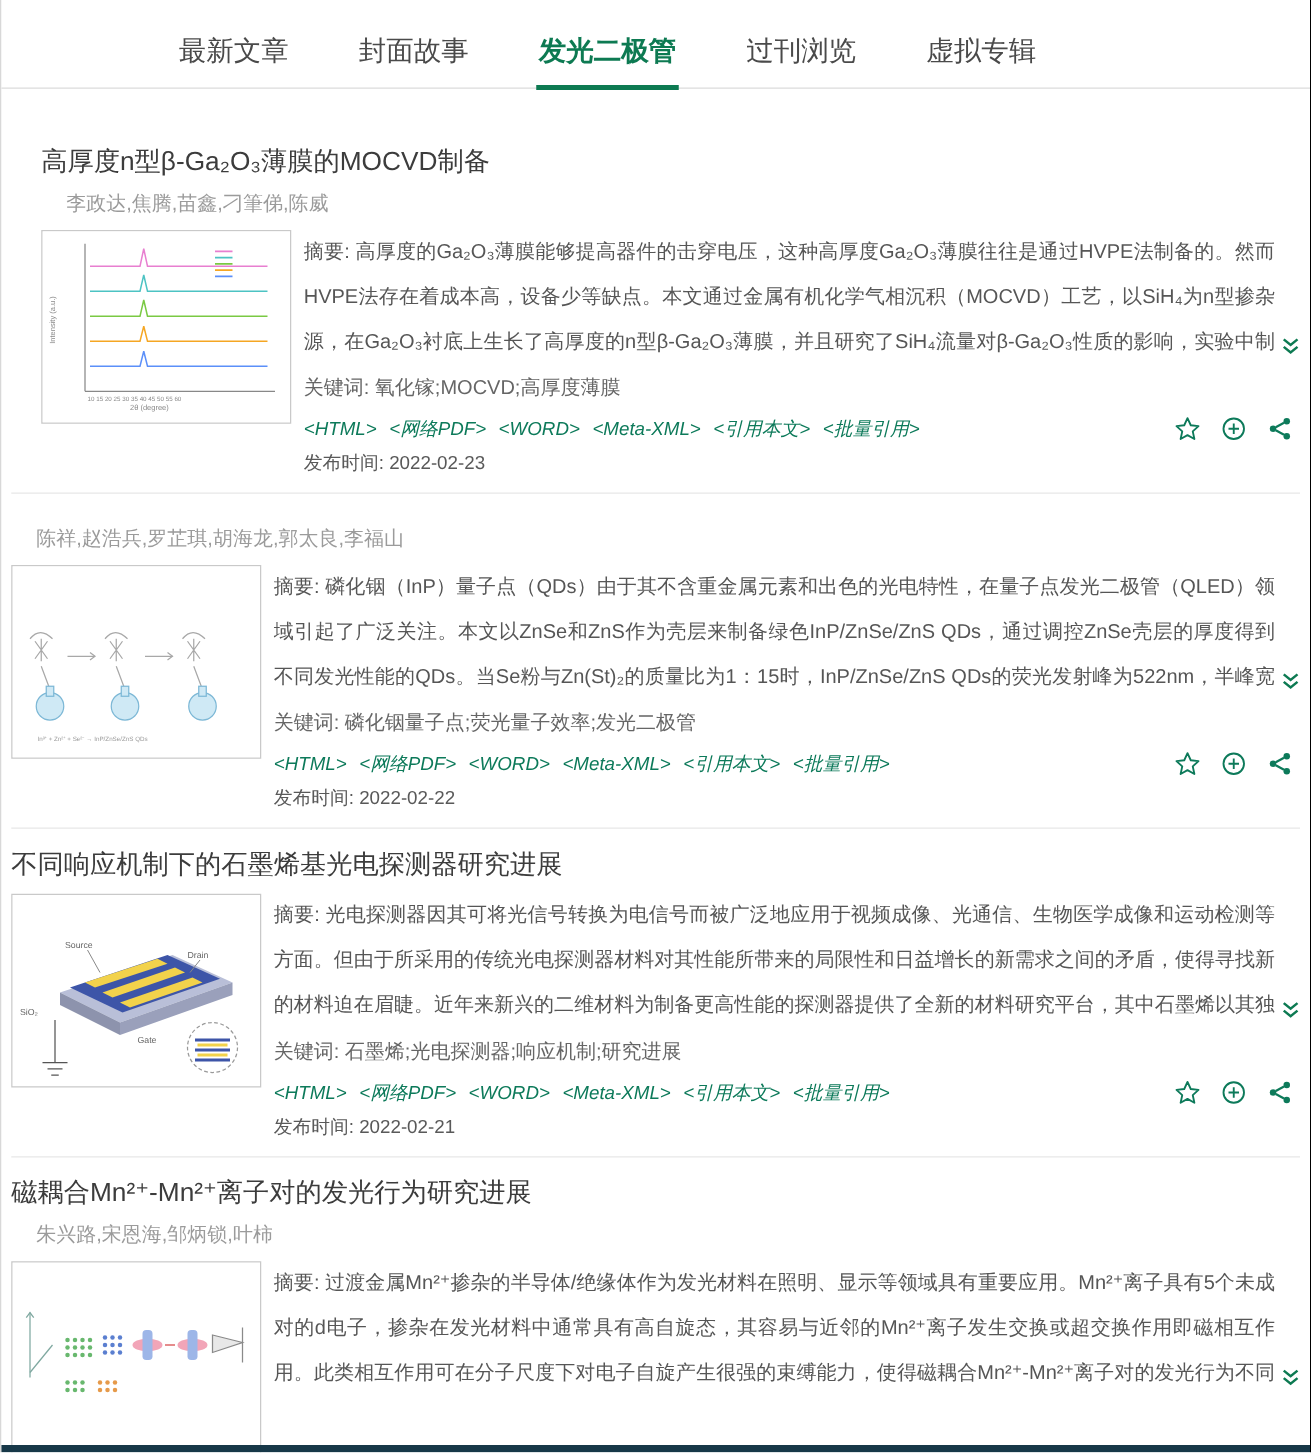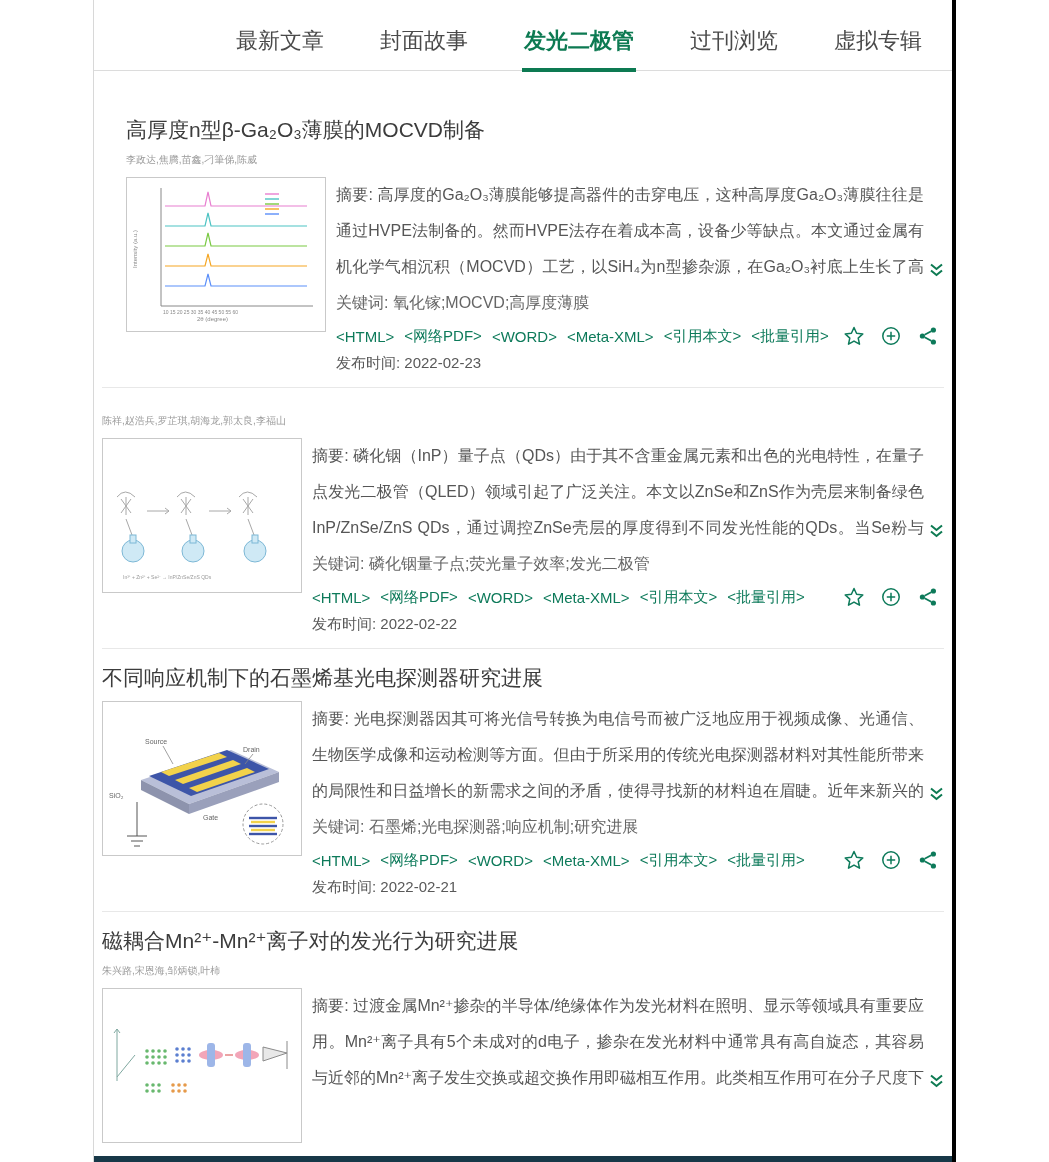--- a/index.html
+++ b/index.html
@@ -1,41 +1,41 @@
 <!DOCTYPE html>
 <html><head>
 <meta charset="utf-8">
 <style>
   html,body { margin:0; padding:0; background:#fff; }
   body { font-family:"Liberation Sans","DejaVu Sans",sans-serif; }
   .page {
-    position:relative; width:863px; height:1162px; margin:0 auto;
+    position:relative; width:1049px; height:1162px; margin:0 auto;
     background:#fff; box-sizing:border-box; overflow:hidden;
-    border-left:1px solid #d8d8d8; border-right:4px solid #000000;
+    border-left:1px solid #d8d8d8; border-right:1px solid #000000;
   }
   
   .nav { display:flex; gap:56px; padding:26px 0 0 142px; border-bottom:1px solid #dcdcdc; }
   .tab { font-size:22px; color:#4a4a4a; padding-bottom:14px; position:relative; cursor:pointer; white-space:nowrap; }
   .tab.active { color:#0d7a52; font-weight:bold; }
   .tab.active::after { content:""; position:absolute; left:-2px; right:-2px; bottom:-2px; height:4px; background:#0d7a52; }
   
   .content { padding:0 8px; }
   .article { border-bottom:1px solid #e8e8e8; padding:16px 0 14px; }
   .article.first { padding-top:46px;padding-left:24px; }
   .article.last { border-bottom:none; }
   .title { margin:0; font-size:21px; font-weight:500; color:#3c3c3c; line-height:26px; cursor:pointer; }
-  .authors { margin-top:10px; font-size:10px; color:#9b9b9b; }
+  .authors { margin-top:10px; font-size:16px; color:#9b9b9b;margin-left:20px; }
   .row { display:flex; margin-top:10px; }
   .thumb { width:200px; height:155px; border:1px solid #c9c9c9; flex:none; background:#fff; box-sizing:border-box; overflow:hidden; cursor:pointer; }
   .thumb svg { display:block; }
   .rightcol { flex:1; margin-left:10px; min-width:0; }
   .abstract { position:relative; font-size:16px; color:#565656; line-height:36px; text-align:justify; max-height:108px; overflow:hidden; padding-right:20px; }
   .expand { position:absolute; right:0; bottom:8px; line-height:0; cursor:pointer; }
   .keywords { margin-top:8px; font-size:16px; color:#666; }
-  .linksrow { display:flex; align-items:center; margin-top:12px; }
+  .linksrow { display:flex; align-items:center; margin-top:12px;font-style:italic; }
   .doclink { color:#0d7a5a; font-size:15px; margin-right:10px; text-decoration:none; white-space:nowrap; cursor:pointer; }
   .iconsgroup { margin-left:auto; display:flex; align-items:center; gap:17px; padding-right:6px; }
   .iconbtn { line-height:0; cursor:pointer; }
   .pubdate { margin-top:8px; font-size:15px; color:#595959; }
   .bottombar { position:absolute; left:0; right:0; bottom:0; height:6px; background:#173848; }
 </style>
 </head>
 <body>
 
 <div class="page">

